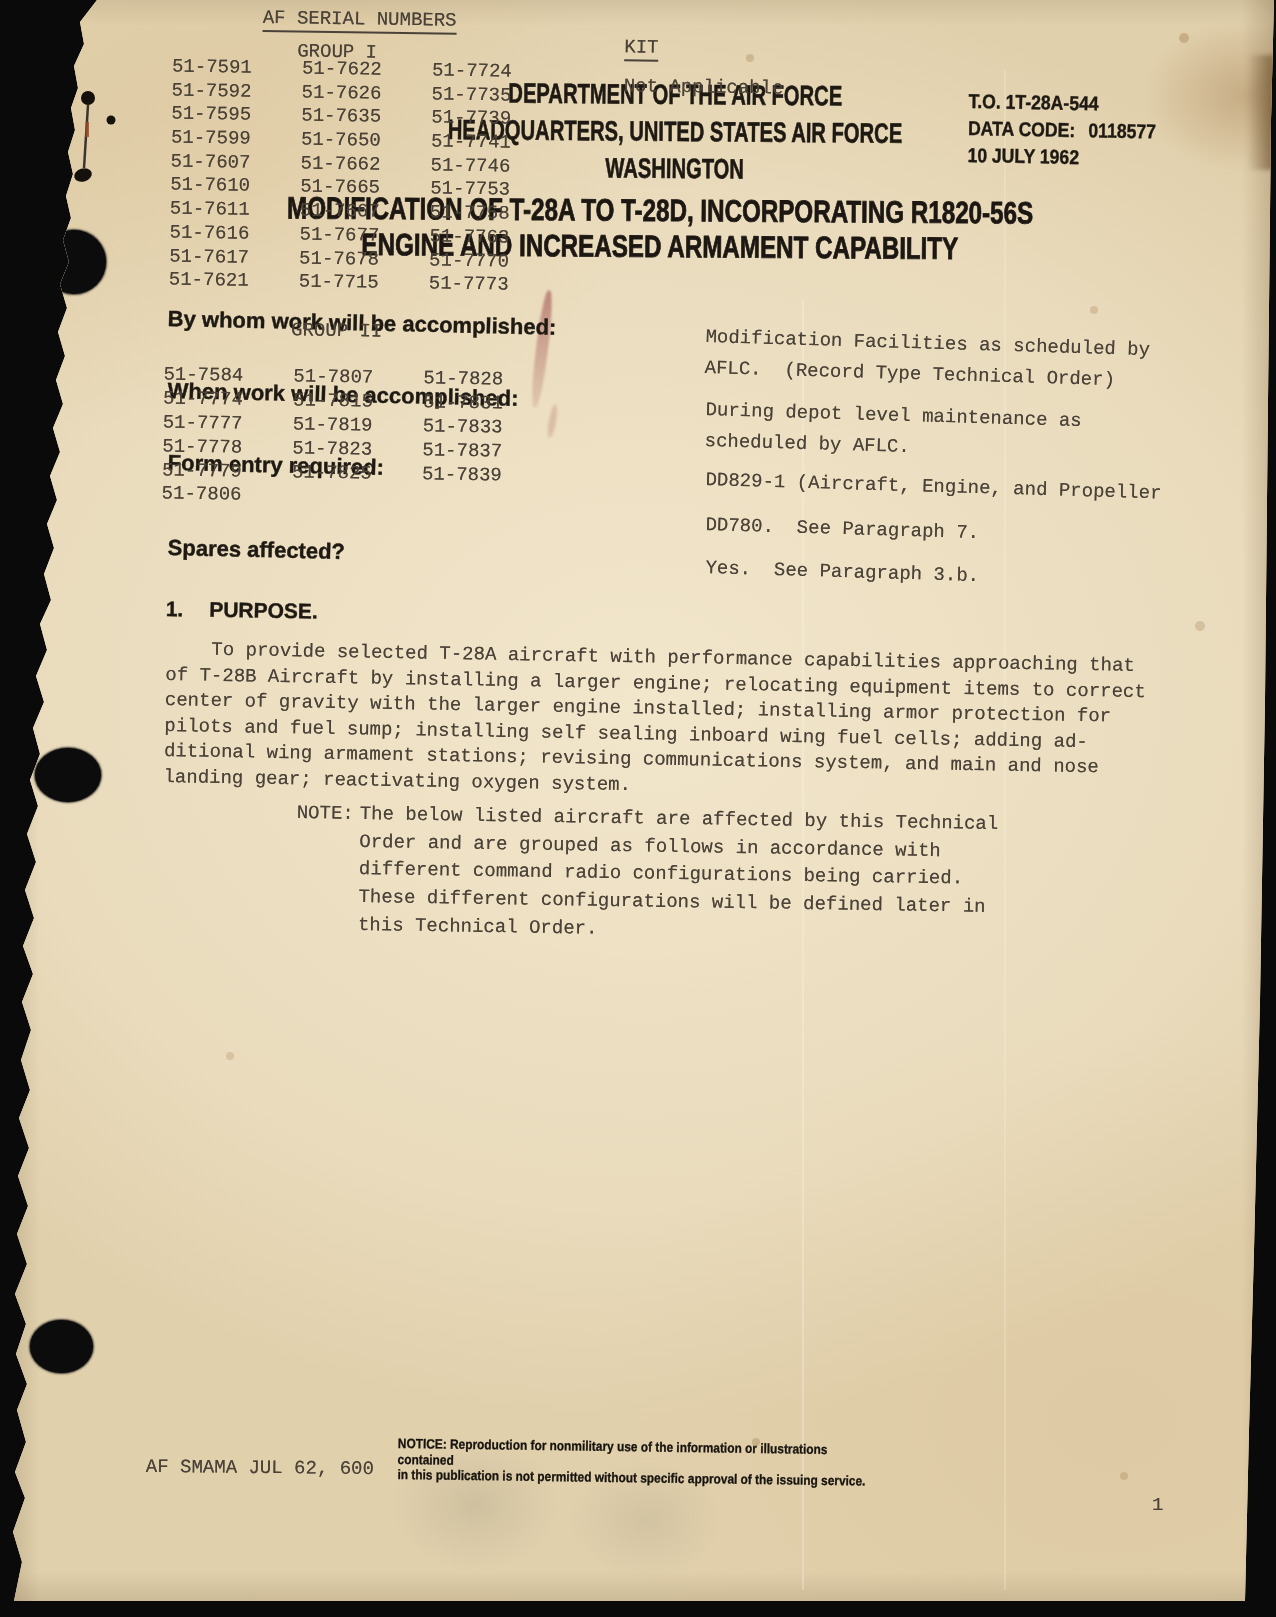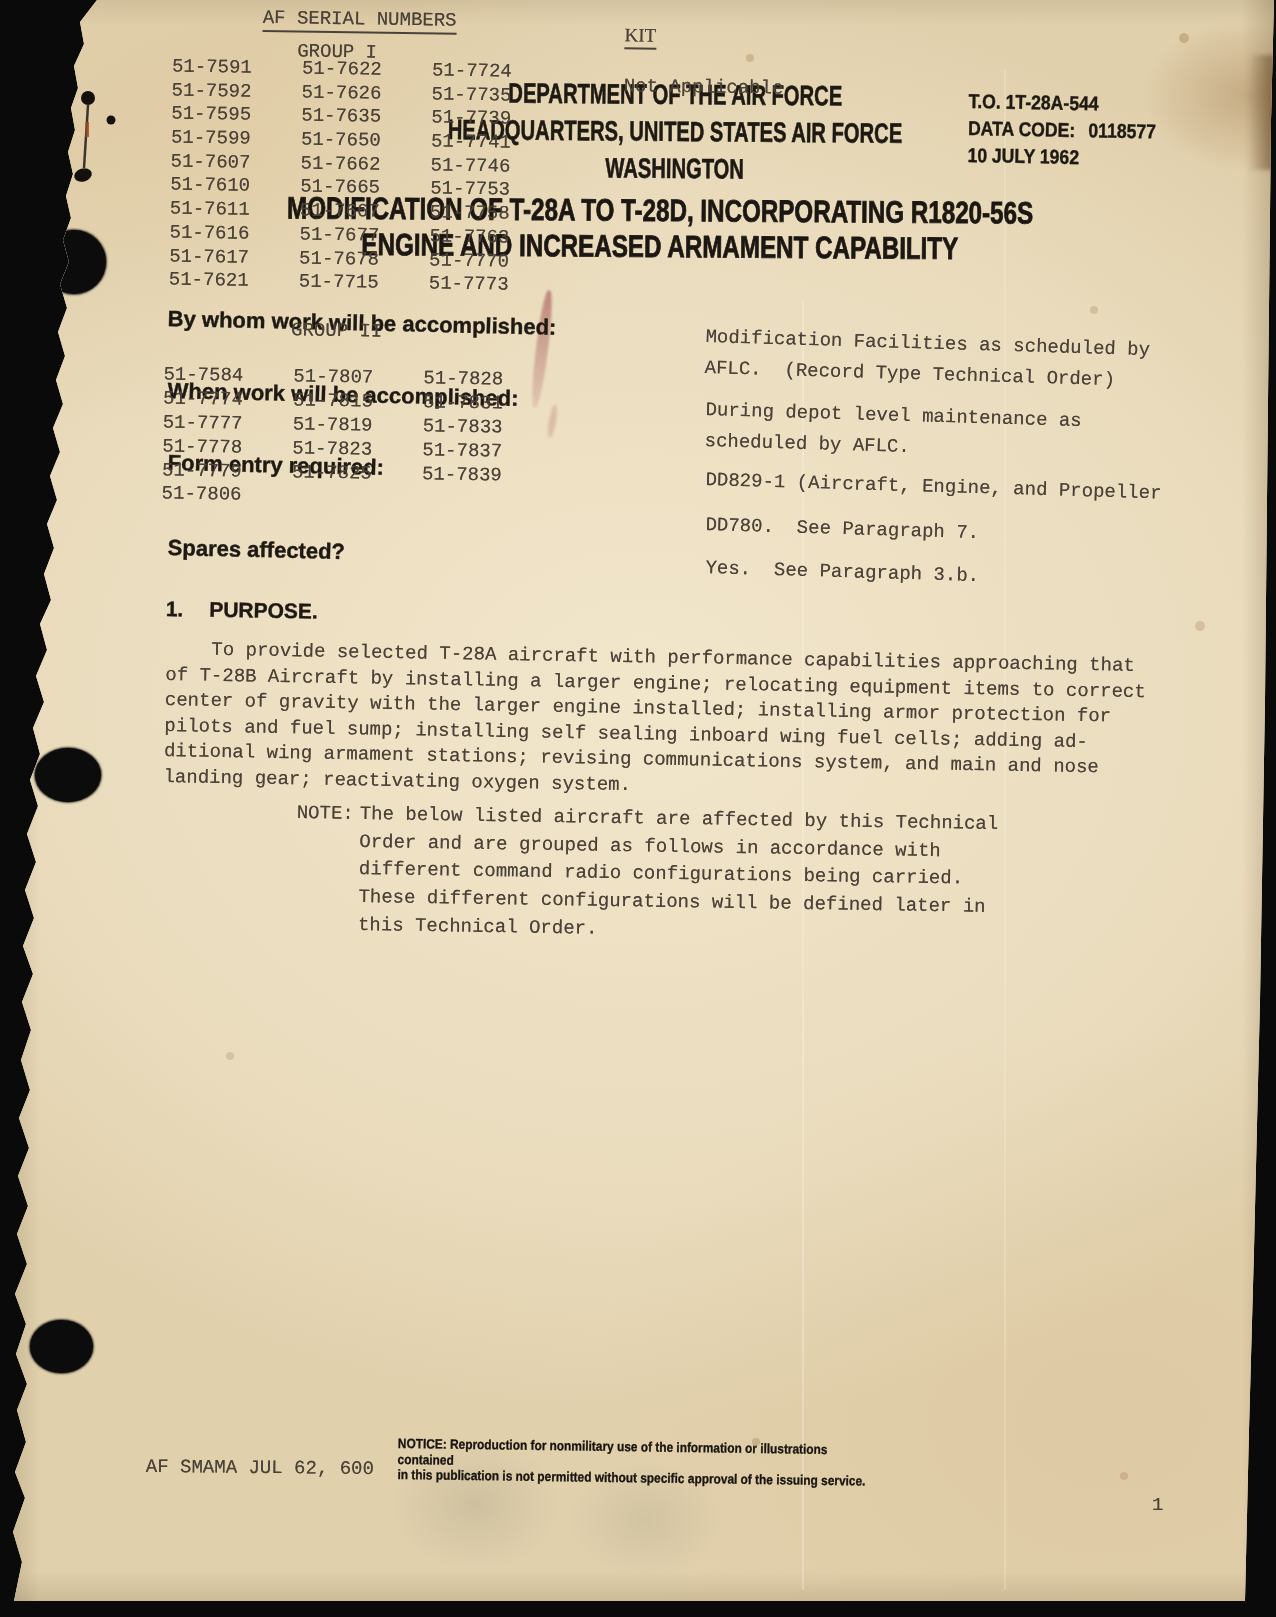--- a/index.html
+++ b/index.html
@@ -101,21 +101,21 @@
   .purpose-body { left:166px; top:637px; width:1020px; line-height:25.5px; white-space:pre-wrap;
     transform:rotate(1deg); transform-origin:left top; }
   .note-block { left:297px; top:800px; width:720px; transform:rotate(0.9deg); transform-origin:left top; }
   .note-label { position:absolute; left:0; top:2px; }
   .note-body { margin-left:63px; line-height:27.7px; white-space:pre-wrap; }
   .table-block { left:277px; top:946px; width:830px; height:520px; transform:rotate(0.85deg); transform-origin:left top; }
   .tb { position:absolute; white-space:nowrap; }
   .u { border-bottom:2px solid #4a4238; padding-bottom:1px; display:inline-block; }
   .th-model { left:0; top:0; }
   .th-serial { left:263px; top:3px; }
-  .th-kit { left:625px; top:15px;font-family:Liberation Serif, serif; }
+  .th-kit { left:625px; top:27px; }
   .group-label-1 { left:298px; top:36px; }
   .model-value { left:0; top:48px; }
   .kit-value { left:625px; top:66px; }
   .serial-grid { position:absolute; display:grid; grid-template-columns:130px 130px 130px; }
   .grid-1 { left:173px; top:53px; grid-auto-rows:23.7px; }
   .group-label-2 { left:296px; top:315px; }
   .grid-2 { left:169px; top:361px; grid-auto-rows:23.9px; }
   .serial-cell { white-space:nowrap; }
   .print-code { left:146px; top:1456px; transform:rotate(0.5deg); transform-origin:left top; }
   .page-number { left:1152px; top:1494px; }

